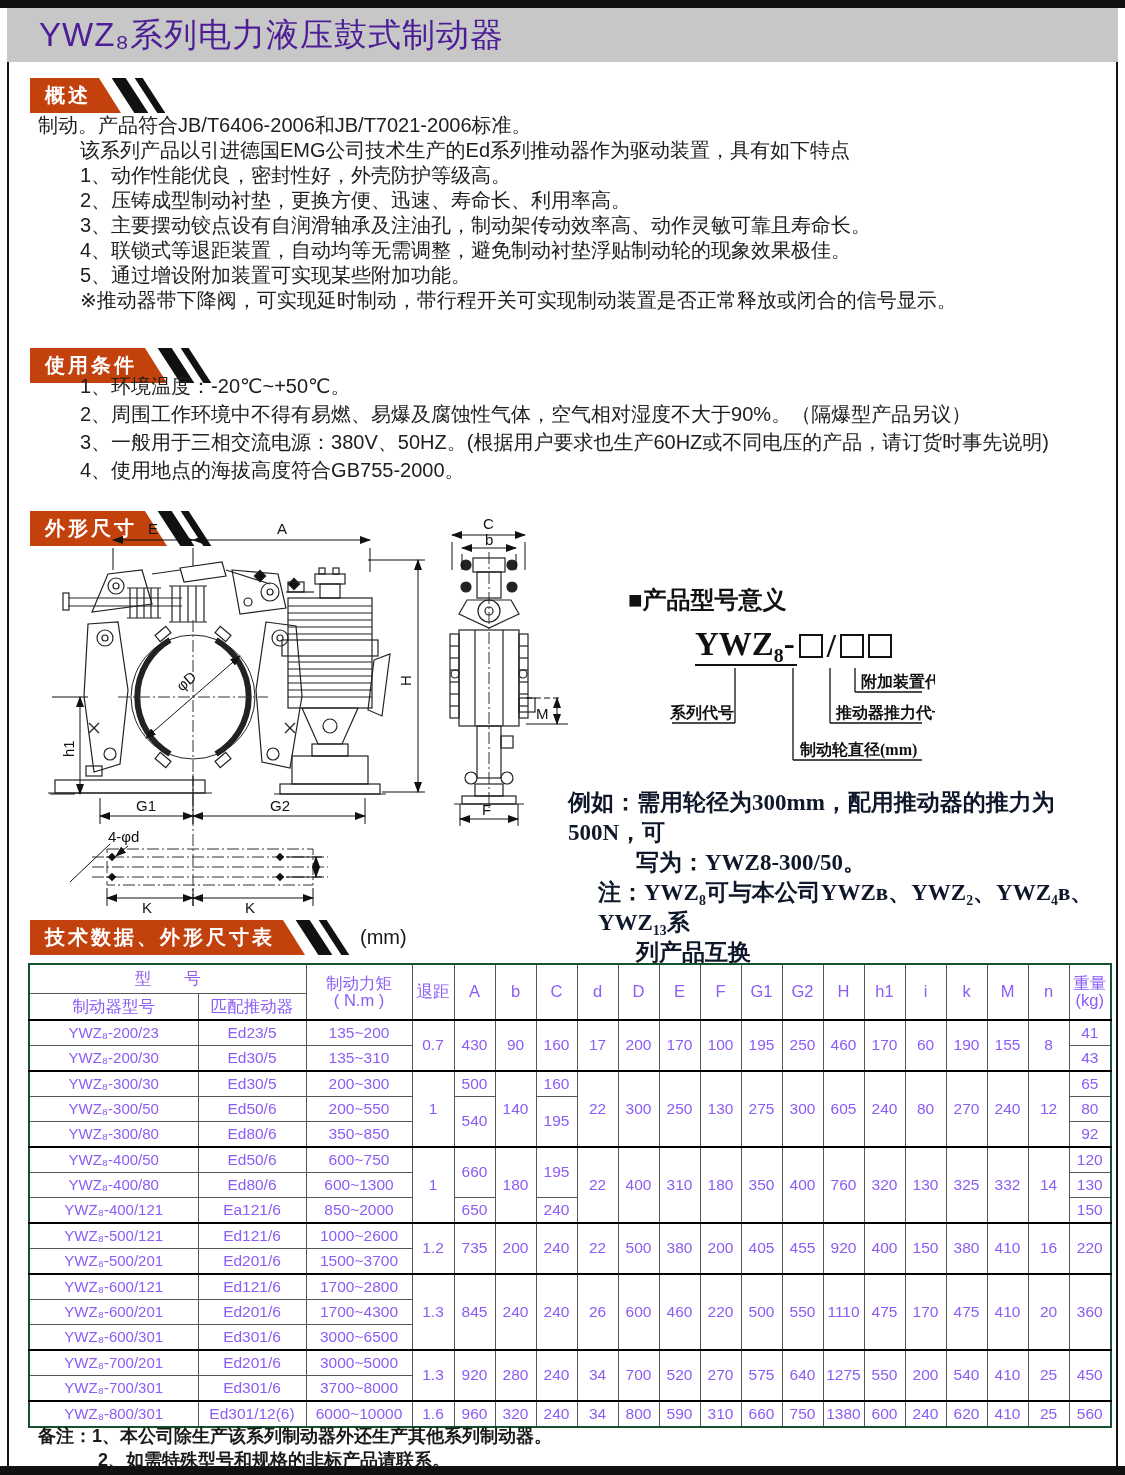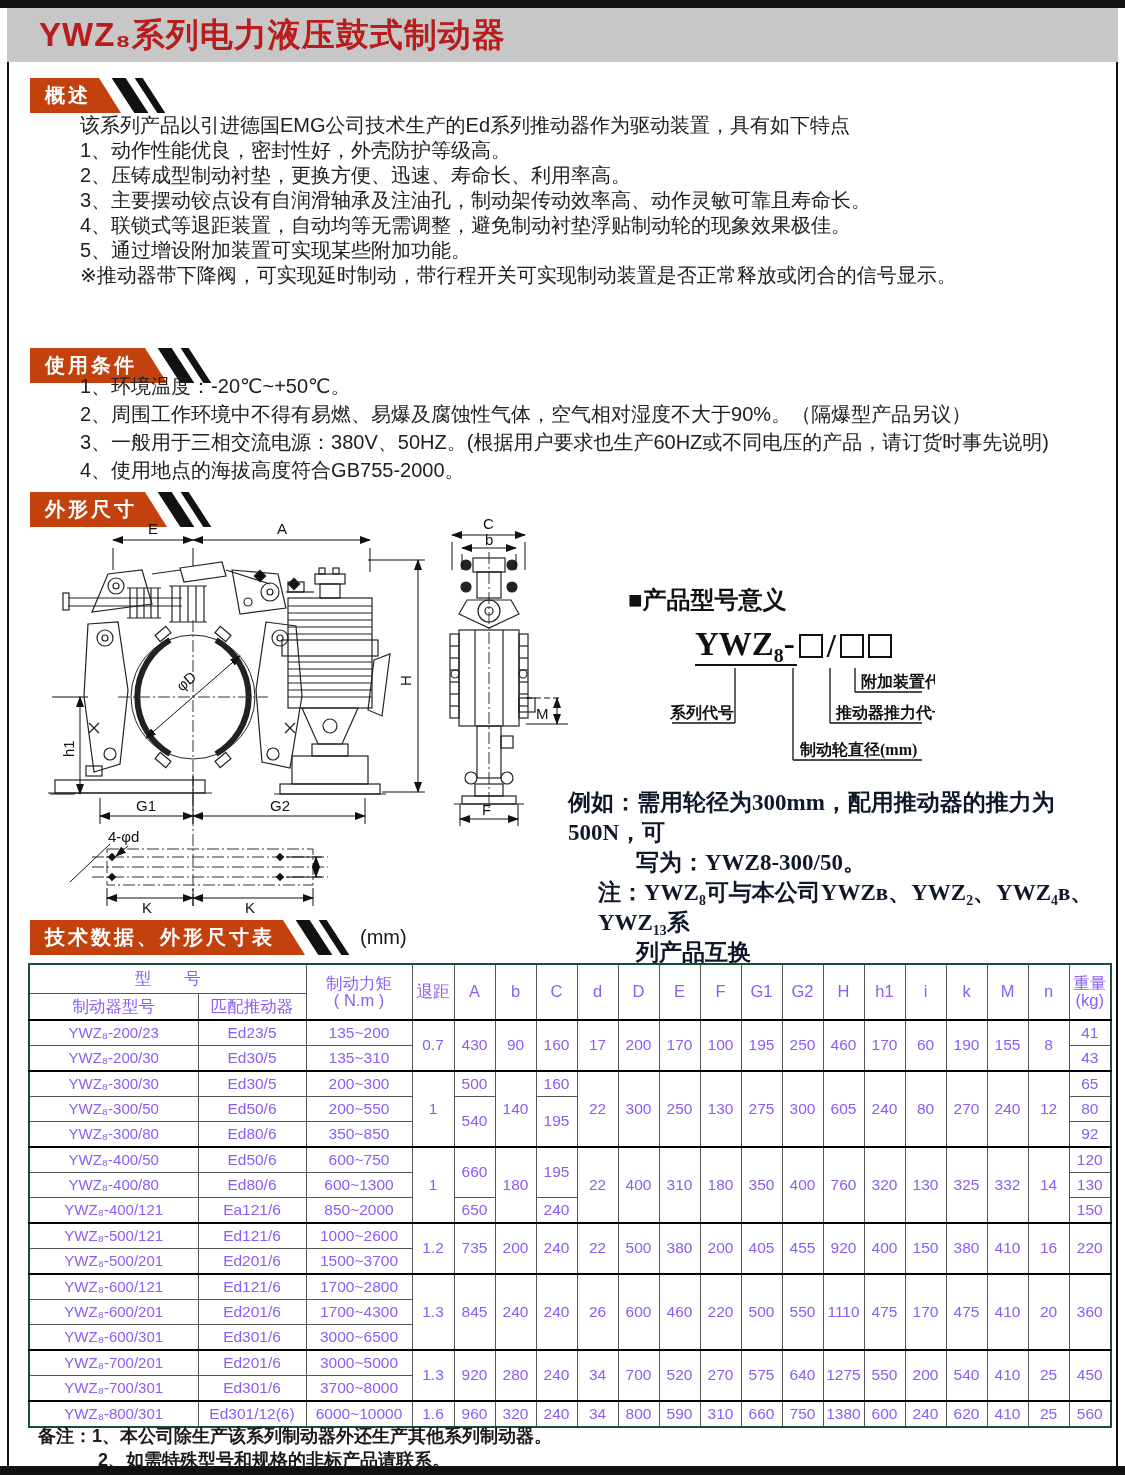--- a/index.html
+++ b/index.html
@@ -7,21 +7,21 @@
     width:1125px;height:1475px;position:relative;background:#fff;overflow:hidden;
     font-family:"Liberation Sans","DejaVu Sans",sans-serif;color:#1c1c1c;
     -webkit-font-smoothing:antialiased;
   }
   .abs{position:absolute;}
   
   .strip{position:absolute;left:0;width:1125px;background:#111;}
   .vline{position:absolute;width:2px;background:#111;}
   
   .titlebar{position:absolute;left:7px;top:8px;width:1111px;height:54px;background:#c7c7c7;}
-  .titlebar .t{margin-left:32px;line-height:54px;font-size:33px;font-weight:bold;color:#b91c1c;letter-spacing:1px;}
+  .titlebar .t{margin-left:32px;line-height:54px;font-size:33px;font-weight:normal;color:#4c1d95;letter-spacing:1px;}
   
   .badge{position:absolute;display:flex;align-items:stretch;height:35px;}
   .badge .bb{
     background:#c2410c;color:#fff;font-size:20px;font-weight:bold;letter-spacing:3px;
     line-height:35px;padding:0 30px 0 15px;
     clip-path:polygon(0 0,calc(100% - 22px) 0,100% 100%,0 100%);
   }
   .badge .s1,.badge .s2{background:#111;transform:skewX(33deg);}
   .badge .s1{width:14px;margin-left:2px;}
   .badge .s2{width:8px;margin-left:9px;}
@@ -69,20 +69,21 @@
 <div class="titlebar">
   <div class="t">YWZ₈系列电力液压鼓式制动器</div>
 </div>
 
 <div class="badge" style="left:30px;top:78px;">
   <div class="bb">概述</div>
   <div class="s1"></div>
   <div class="s2"></div>
 </div>
 <div class="txt" style="top:113px;">
+  <div>制动。产品符合JB/T6406-2006和JB/T7021-2006标准。</div>
   <div class="ind2">该系列产品以引进德国EMG公司技术生产的Ed系列推动器作为驱动装置，具有如下特点</div>
   <div class="ind2">1、动作性能优良，密封性好，外壳防护等级高。</div>
   <div class="ind2">2、压铸成型制动衬垫，更换方便、迅速、寿命长、利用率高。</div>
   <div class="ind2">3、主要摆动铰点设有自润滑轴承及注油孔，制动架传动效率高、动作灵敏可靠且寿命长。</div>
   <div class="ind2">4、联锁式等退距装置，自动均等无需调整，避免制动衬垫浮贴制动轮的现象效果极佳。</div>
   <div class="ind2">5、通过增设附加装置可实现某些附加功能。</div>
   <div class="ind2">※推动器带下降阀，可实现延时制动，带行程开关可实现制动装置是否正常释放或闭合的信号显示。</div>
 </div>
 
 <div class="badge" style="left:30px;top:348px;">
@@ -90,21 +91,21 @@
   <div class="s1"></div>
   <div class="s2"></div>
 </div>
 <div class="txt usage" style="top:372px;">
   <div class="ind2">1、环境温度：-20℃~+50℃。</div>
   <div class="ind2">2、周围工作环境中不得有易燃、易爆及腐蚀性气体，空气相对湿度不大于90%。（隔爆型产品另议）</div>
   <div class="ind2">3、一般用于三相交流电源：380V、50HZ。(根据用户要求也生产60HZ或不同电压的产品，请订货时事先说明)</div>
   <div class="ind2">4、使用地点的海拔高度符合GB755-2000。</div>
 </div>
 
-<div class="badge" style="left:30px;top:492px;">
+<div class="badge" style="left:30px;top:511px;">
   <div class="bb">外形尺寸</div>
   <div class="s1"></div>
   <div class="s2"></div>
 </div>
 
 <svg class="abs" style="left:30px;top:512px;" width="545" height="402" viewBox="0 0 545 402">
   <defs>
     <marker id="ae" markerWidth="11" markerHeight="8" refX="10" refY="4" orient="auto">
         <path d="M0,0 L11,4 L0,8 z" fill="#111"></path>
       </marker>

